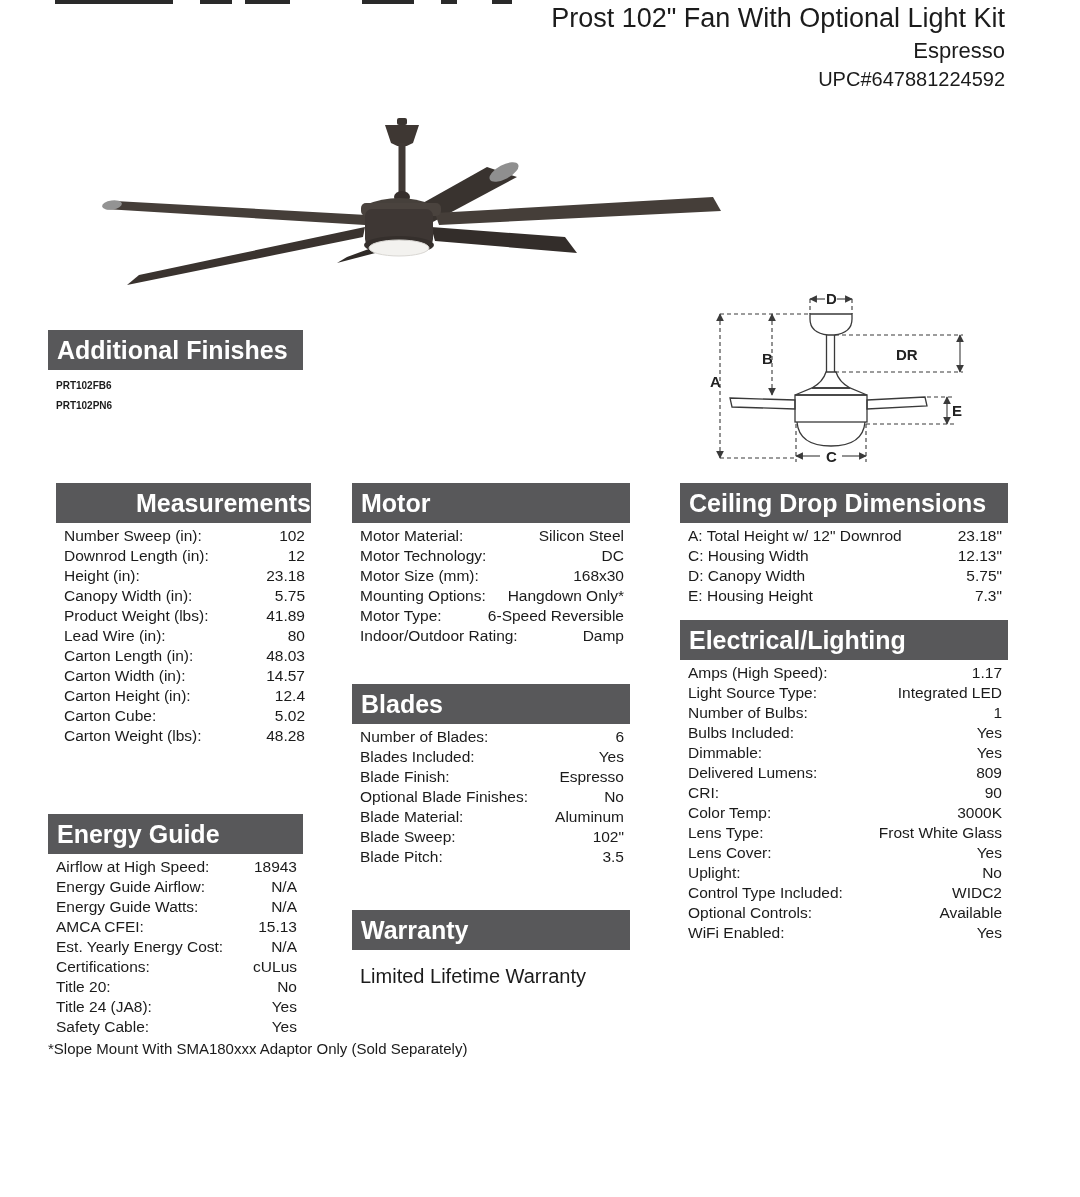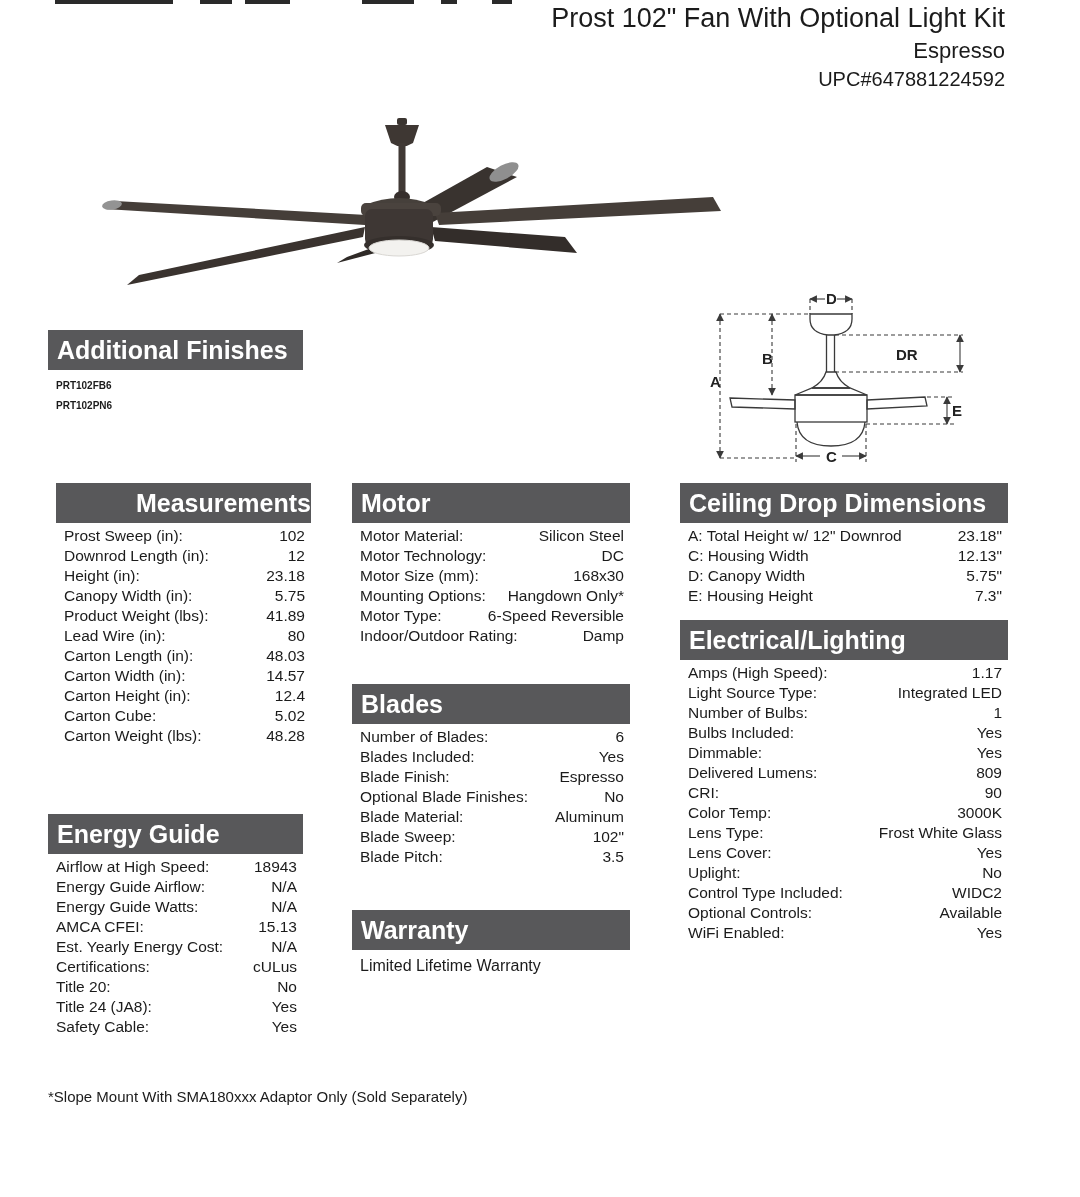--- a/index.html
+++ b/index.html
@@ -12,22 +12,22 @@
   .hdr .u{font-size:20px;line-height:27px;}
   .spec{position:absolute;box-sizing:border-box;}
   .bar{height:40px;background:var(--section-header-bg,#58585a);color:var(--section-header-text,#ffffff);
        font-weight:bold;font-size:25px;line-height:40px;padding-left:9px;box-sizing:border-box;}
   .rows{margin-top:3px;}
   .row{display:flex;justify-content:space-between;align-items:center;height:20px;
        font-size:15.5px;padding:0 6px 0 8px;}
   .lbl,.val{white-space:nowrap;}
   .fin-items{margin-top:6px;}
   .fin-items .fin{font-weight:bold;font-size:10px;line-height:19.5px;padding-left:8px;}
-  .warranty-text{font-size:16px;padding:7px 0 0 8px;}
-  .footnote{position:absolute;left:48px;top:1040px;font-size:15px;margin-top:48px;}
+  .warranty-text{font-size:20px;padding:15px 0 0 8px;}
+  .footnote{position:absolute;left:48px;top:1040px;font-size:15px;}
   .photo{position:absolute;left:55px;top:95px;}
   .diagram{position:absolute;left:700px;top:283px;}
   svg text{font-family:"Liberation Sans",sans-serif;}
 </style>
 </head>
 <body>
 
 <div class="sheet">
 
   <div>
@@ -125,21 +125,21 @@
     <div class="fin-items">
       <div class="fin">PRT102FB6</div>
       <div class="fin">PRT102PN6</div>
     </div>
   </div>
 
   <div class="spec" style="left:56px;top:483px;width:255px;text-align:right;">
     <div class="bar">Measurements</div>
     <div class="rows">
       <div class="row">
-          <span class="lbl">Prost Sweep (in):</span>
+          <span class="lbl">Number Sweep (in):</span>
           <span class="val">102</span>
         </div>
       <div class="row">
           <span class="lbl">Downrod Length (in):</span>
           <span class="val">12</span>
         </div>
       <div class="row">
           <span class="lbl">Height (in):</span>
           <span class="val">23.18</span>
         </div>

